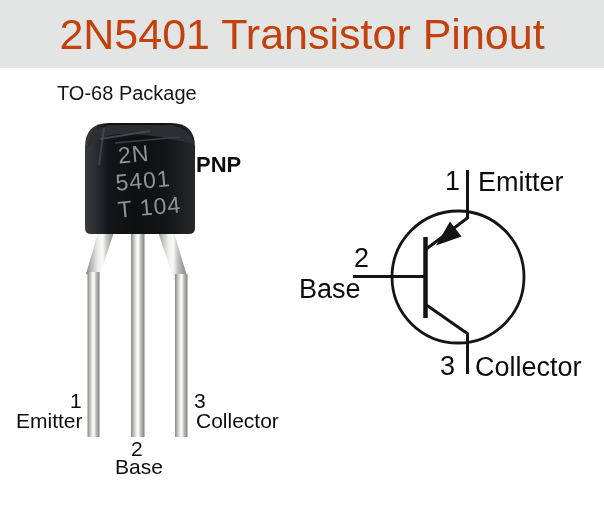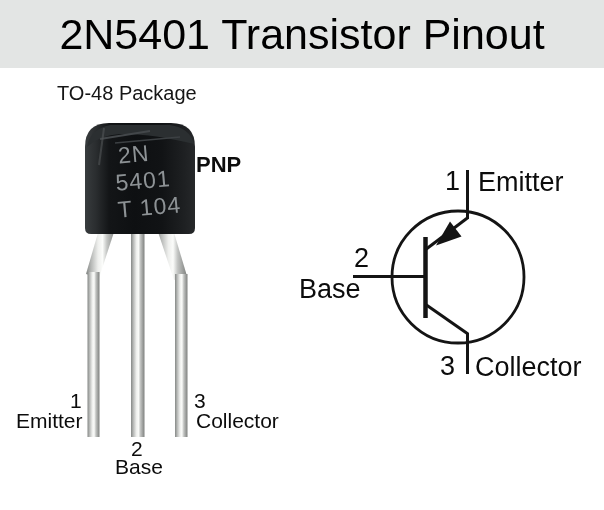--- a/index.html
+++ b/index.html
@@ -5,21 +5,21 @@
   html,body{margin:0;padding:0;background:#ffffff;}
   .canvas{
     position:relative;width:604px;height:510px;overflow:hidden;
     background:#ffffff;font-family:"Liberation Sans",sans-serif;color:#111111;
   }
   
   .header{
     position:absolute;left:0;top:0;width:604px;height:68px;
     background:#e3e5e4;display:flex;align-items:center;justify-content:center;
   }
-  .title{font-size:43px;letter-spacing:0px;color:#000000;white-space:nowrap;}
+  .title{font-size:43px;letter-spacing:0px;color:#c2410c;white-space:nowrap;}
   
   .pkg-label{position:absolute;left:57px;top:82px;font-size:20px;font-weight:500;color:#161616;}
   .pnp-label{position:absolute;left:196px;top:152px;font-size:22px;font-weight:600;color:#0d0d0d;}
   
   .photo-svg{position:absolute;left:60px;top:115px;width:180px;height:325px;}
   .symbol-svg{position:absolute;left:290px;top:150px;width:310px;height:230px;}
   
   .markings{
     position:absolute;left:112px;top:143px;width:90px;
     transform:rotate(-5deg);transform-origin:left top;
@@ -46,21 +46,21 @@
 </style>
 </head>
 <body>
 
 <div class="canvas">
 
   <div class="header">
     <div class="title">2N5401 Transistor Pinout</div>
   </div>
 
-  <div class="pkg-label">TO-48 Package</div>
+  <div class="pkg-label">TO-68 Package</div>
 
   <svg class="photo-svg" viewBox="60 115 180 325">
     <defs>
       <linearGradient id="legGrad" x1="0" y1="0" x2="1" y2="0">
         <stop offset="0%" stop-color="#858886"></stop>
         <stop offset="18%" stop-color="#b8bab8"></stop>
         <stop offset="40%" stop-color="#eeefed"></stop>
         <stop offset="55%" stop-color="#fbfcfa"></stop>
         <stop offset="70%" stop-color="#c2c4c2"></stop>
         <stop offset="88%" stop-color="#999b99"></stop>

